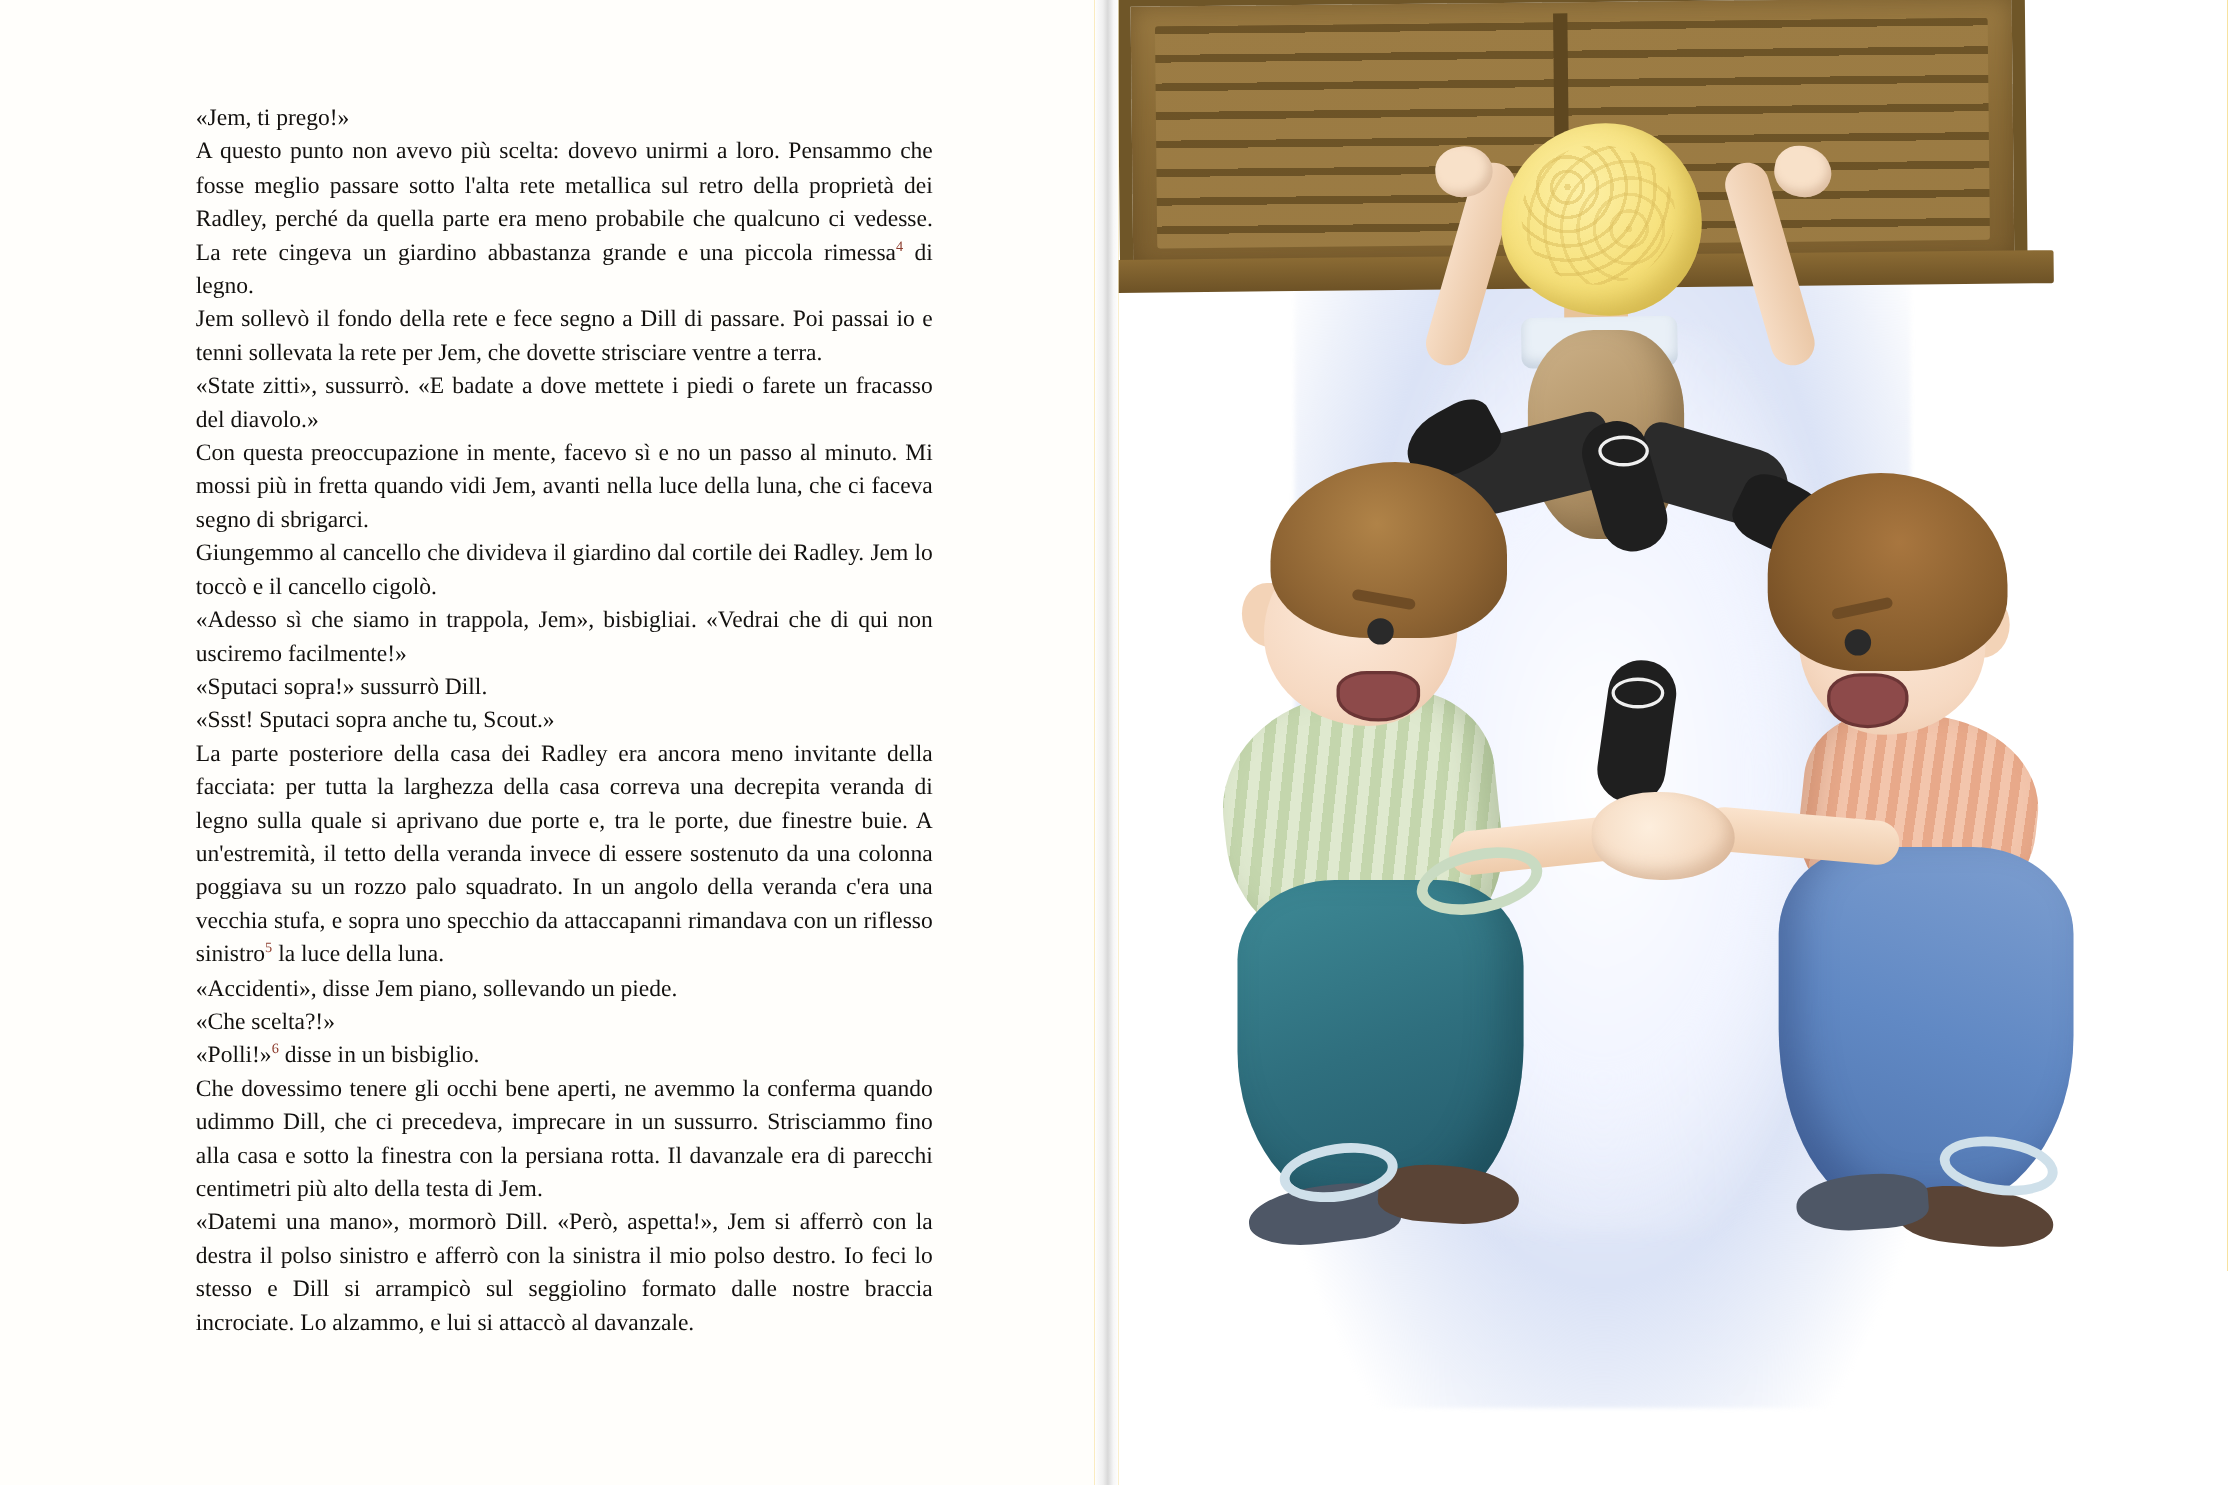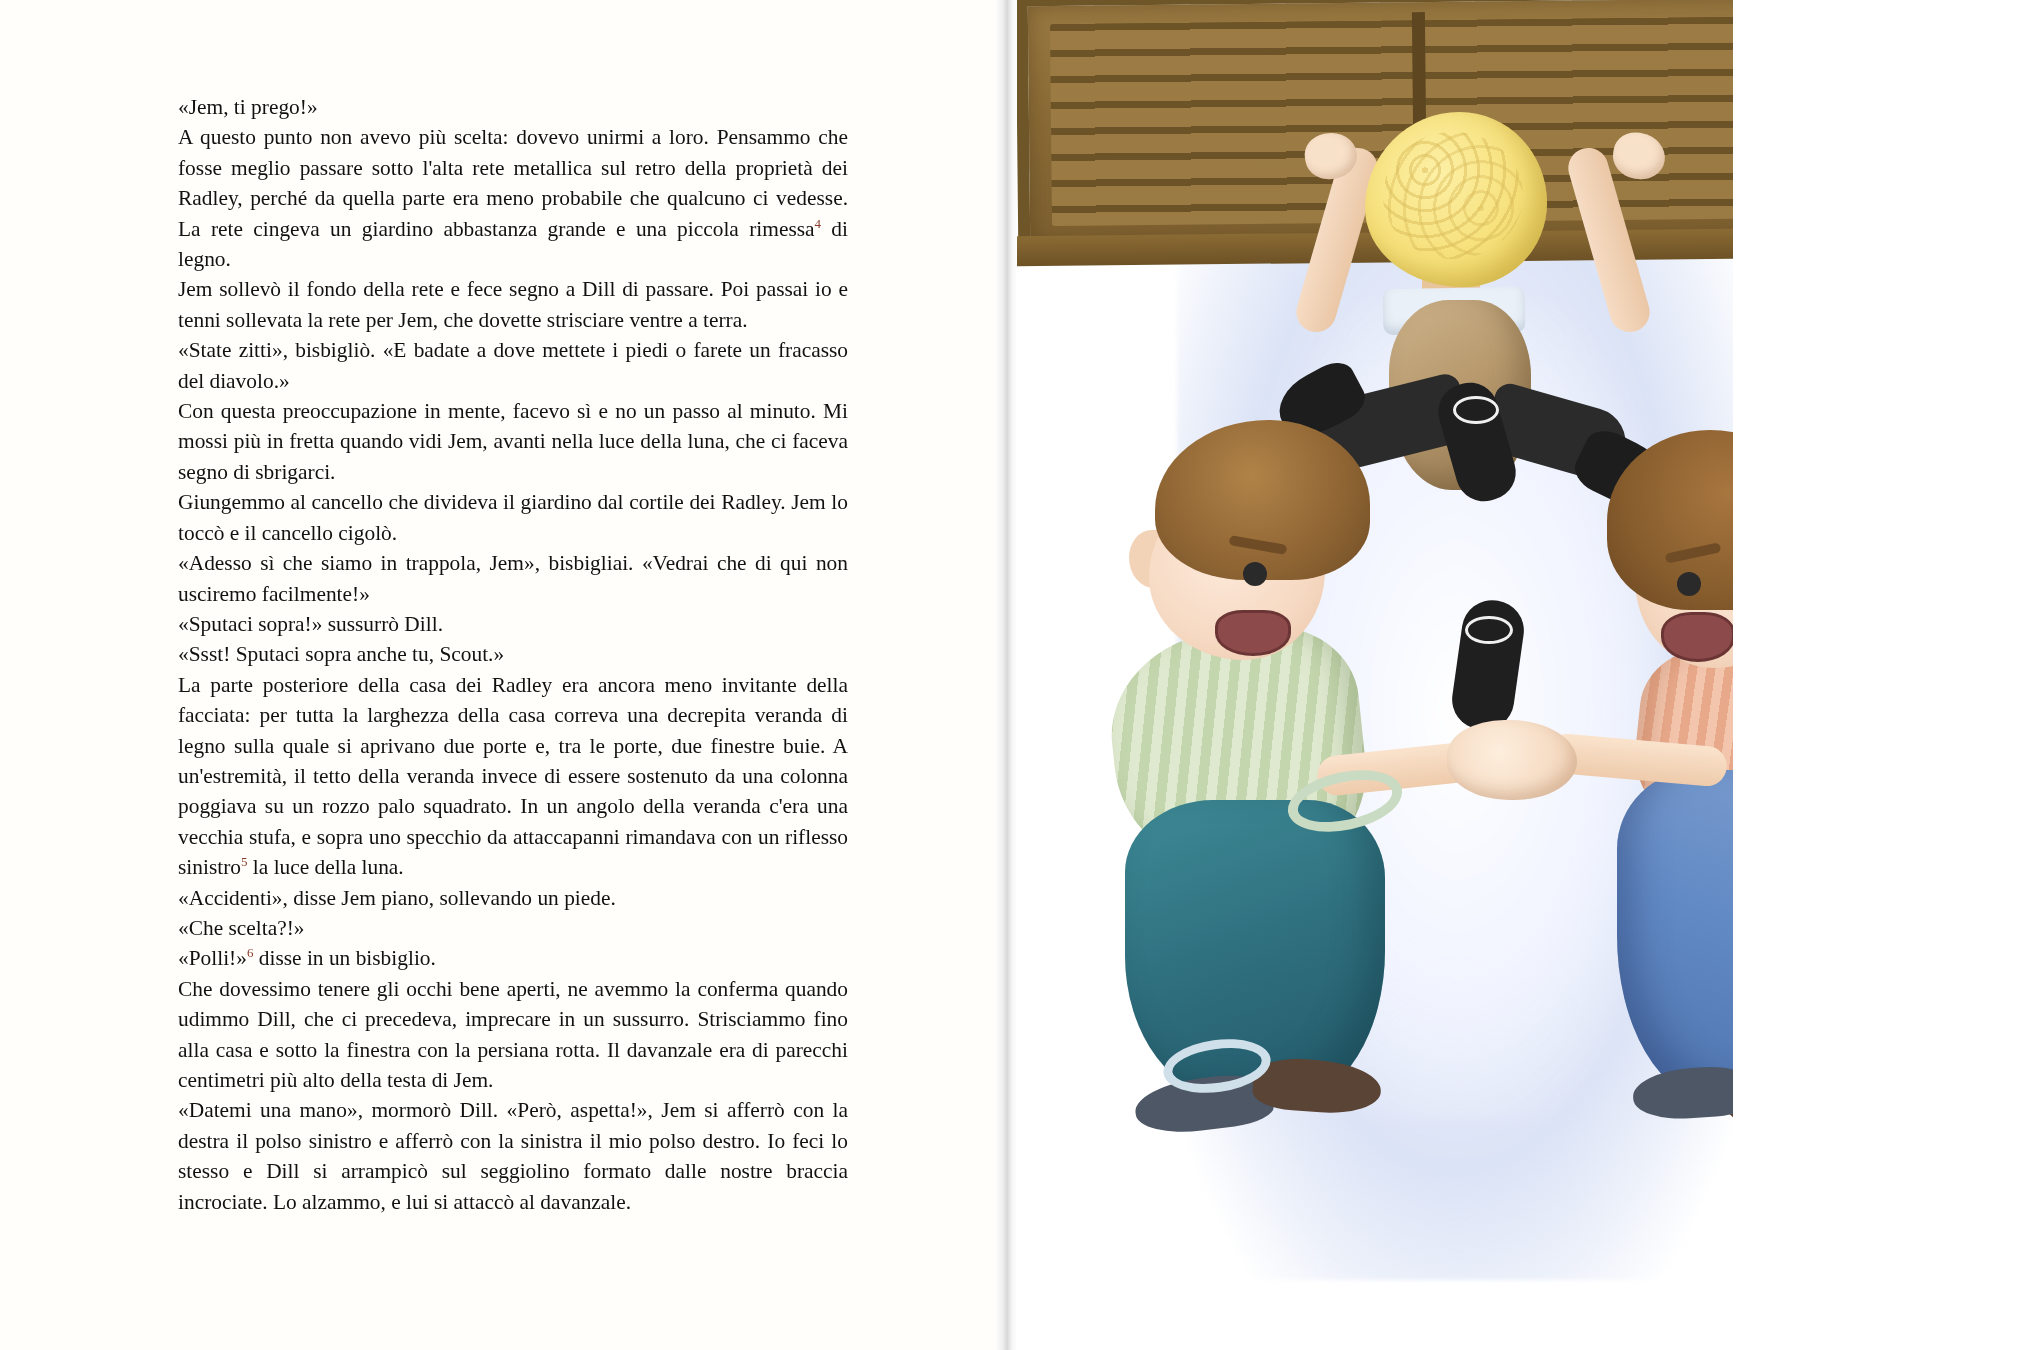--- a/index.html
+++ b/index.html
@@ -2,21 +2,21 @@
 <html><head>
 <meta charset="utf-8">
 <style>
   html, body {
     margin: 0;
     padding: 0;
     background: #ffffff;
   }
   #page {
     position: relative;
-    width: 1733px;
+    width: 2025px;
     height: 1350px;
     background: #eab308;
     overflow: hidden;
     font-family: "Liberation Serif", serif;
   }
 
   
   .text-page {
     position: absolute;
     left: 0;
@@ -364,21 +364,21 @@
 <body>
 
 <div id="page">
 
   <div class="text-page">
     <div class="text-column">
 
       <p class="para">«Jem, ti prego!»</p>
       <p class="para"><span>A questo punto non avevo più scelta: dovevo unirmi a loro. Pensammo che fosse meglio passare sotto l'alta rete metallica sul retro della proprietà dei Radley, perché da quella parte era meno probabile che qualcuno ci vedesse. La rete cingeva un giardino abbastanza grande e una piccola rimessa</span><span class="fn">4</span><span> di legno.</span></p>
       <p class="para">Jem sollevò il fondo della rete e fece segno a Dill di passare. Poi passai io e tenni sollevata la rete per Jem, che dovette strisciare ventre a terra.</p>
-      <p class="para">«State zitti», bisbigliò. «E badate a dove mettete i piedi o farete un fracasso del diavolo.»</p>
+      <p class="para">«State zitti», sussurrò. «E badate a dove mettete i piedi o farete un fracasso del diavolo.»</p>
       <p class="para">Con questa preoccupazione in mente, facevo sì e no un passo al minuto. Mi mossi più in fretta quando vidi Jem, avanti nella luce della luna, che ci faceva segno di sbrigarci.</p>
       <p class="para">Giungemmo al cancello che divideva il giardino dal cortile dei Radley. Jem lo toccò e il cancello cigolò.</p>
       <p class="para">«Adesso sì che siamo in trappola, Jem», bisbigliai. «Vedrai che di qui non usciremo facilmente!»</p>
       <p class="para">«Sputaci sopra!» sussurrò Dill.</p>
       <p class="para">«Ssst! Sputaci sopra anche tu, Scout.»</p>
       <p class="para"><span>La parte posteriore della casa dei Radley era ancora meno invitante della facciata: per tutta la larghezza della casa correva una decrepita veranda di legno sulla quale si aprivano due porte e, tra le porte, due finestre buie. A un'estremità, il tetto della veranda invece di essere sostenuto da una colonna poggiava su un rozzo palo squadrato. In un angolo della veranda c'era una vecchia stufa, e sopra uno specchio da attaccapanni rimandava con un riflesso sinistro</span><span class="fn">5</span><span> la luce della luna.</span></p>
       <p class="para">«Accidenti», disse Jem piano, sollevando un piede.</p>
       <p class="para">«Che scelta?!»</p>
       <p class="para"><span>«Polli!»</span><span class="fn">6</span><span> disse in un bisbiglio.</span></p>
       <p class="para">Che dovessimo tenere gli occhi bene aperti, ne avemmo la conferma quando udimmo Dill, che ci precedeva, imprecare in un sussurro. Strisciammo fino alla casa e sotto la finestra con la persiana rotta. Il davanzale era di parecchi centimetri più alto della testa di Jem.</p>

